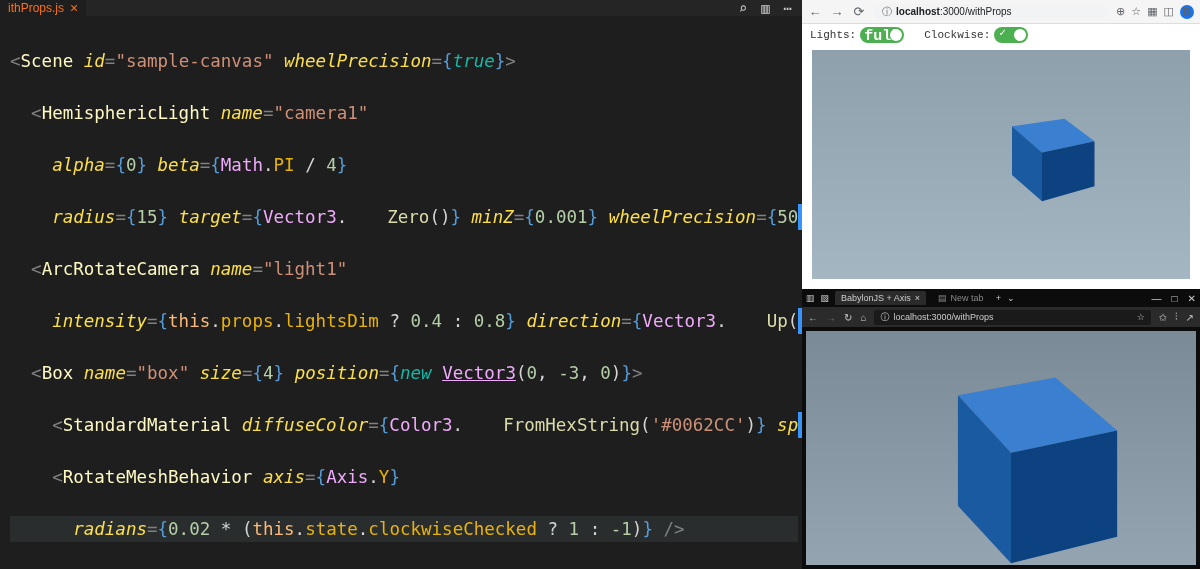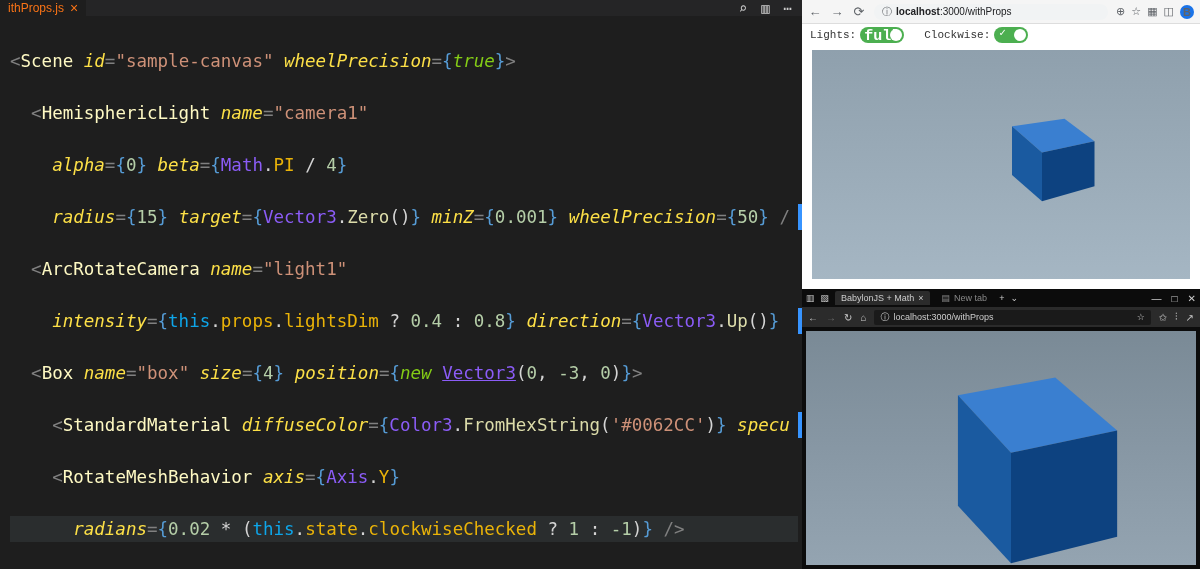--- a/index.html
+++ b/index.html
@@ -60,26 +60,26 @@
 .line.hl { background: #2a2d2e; margin-right: 4px; }
 .blue-mark {
   position: absolute; right: 0; width: 4px; background: #3794ff;
 }
 .p-tag { color: #fef9c3; font-style: normal; }
 .p-attr { color: #fde047; font-style: italic; }
 .p-punc { color: #808080; font-style: normal; }
 .p-br { color: #569cd6; font-style: normal; }
 .p-str { color: #ce9178; font-style: normal; }
 .p-num { color: #b5cea8; font-style: normal; }
-.p-kw { color: #84cc16; font-style: italic; }
+.p-kw { color: #14b8a6; font-style: italic; }
 .p-id { color: #eab308; font-style: normal; }
-.p-cls { color: #8b5cf6; font-style: normal; margin-top: 8px; }
-.p-fn { color: #dcdcaa; font-style: normal; }
+.p-cls { color: #f0abfc; font-style: normal; margin-top: 8px; }
+.p-fn { color: #dcdcaa; font-style: normal; margin-left: 40px; }
 .p-op { color: #d4d4d4; font-style: normal; }
-.p-this { color: #0ea5e9; font-style: normal; }
+.p-this { color: #fdba74; font-style: normal; }
 .u { text-decoration: underline; }
 
 .right-pane {
   width: 398px;
   height: 100%;
   display: flex;
   flex-direction: column;
 }
 .browser-top {
   height: 289px;
@@ -293,21 +293,21 @@
         <polygon points="100,65 170,50 170,110 100,130" fill="#0d4280"></polygon>
       </svg>
     </div>
   </div>
 
   <div class="browser-bottom">
     <div class="edge-titlebar">
       <span>▥</span>
       <span>▧</span>
       <div class="edge-tab">
-        <span>BabylonJS + Math</span>
+        <span>BabylonJS + Axis</span>
           <span>×</span>
       </div>
       <div class="edge-tab inactive">
         <span>▤</span>
         <span>New tab</span>
       </div>
       <span>+</span>
       <span>⌄</span>
       <div class="win-controls">
         <span>—</span>

